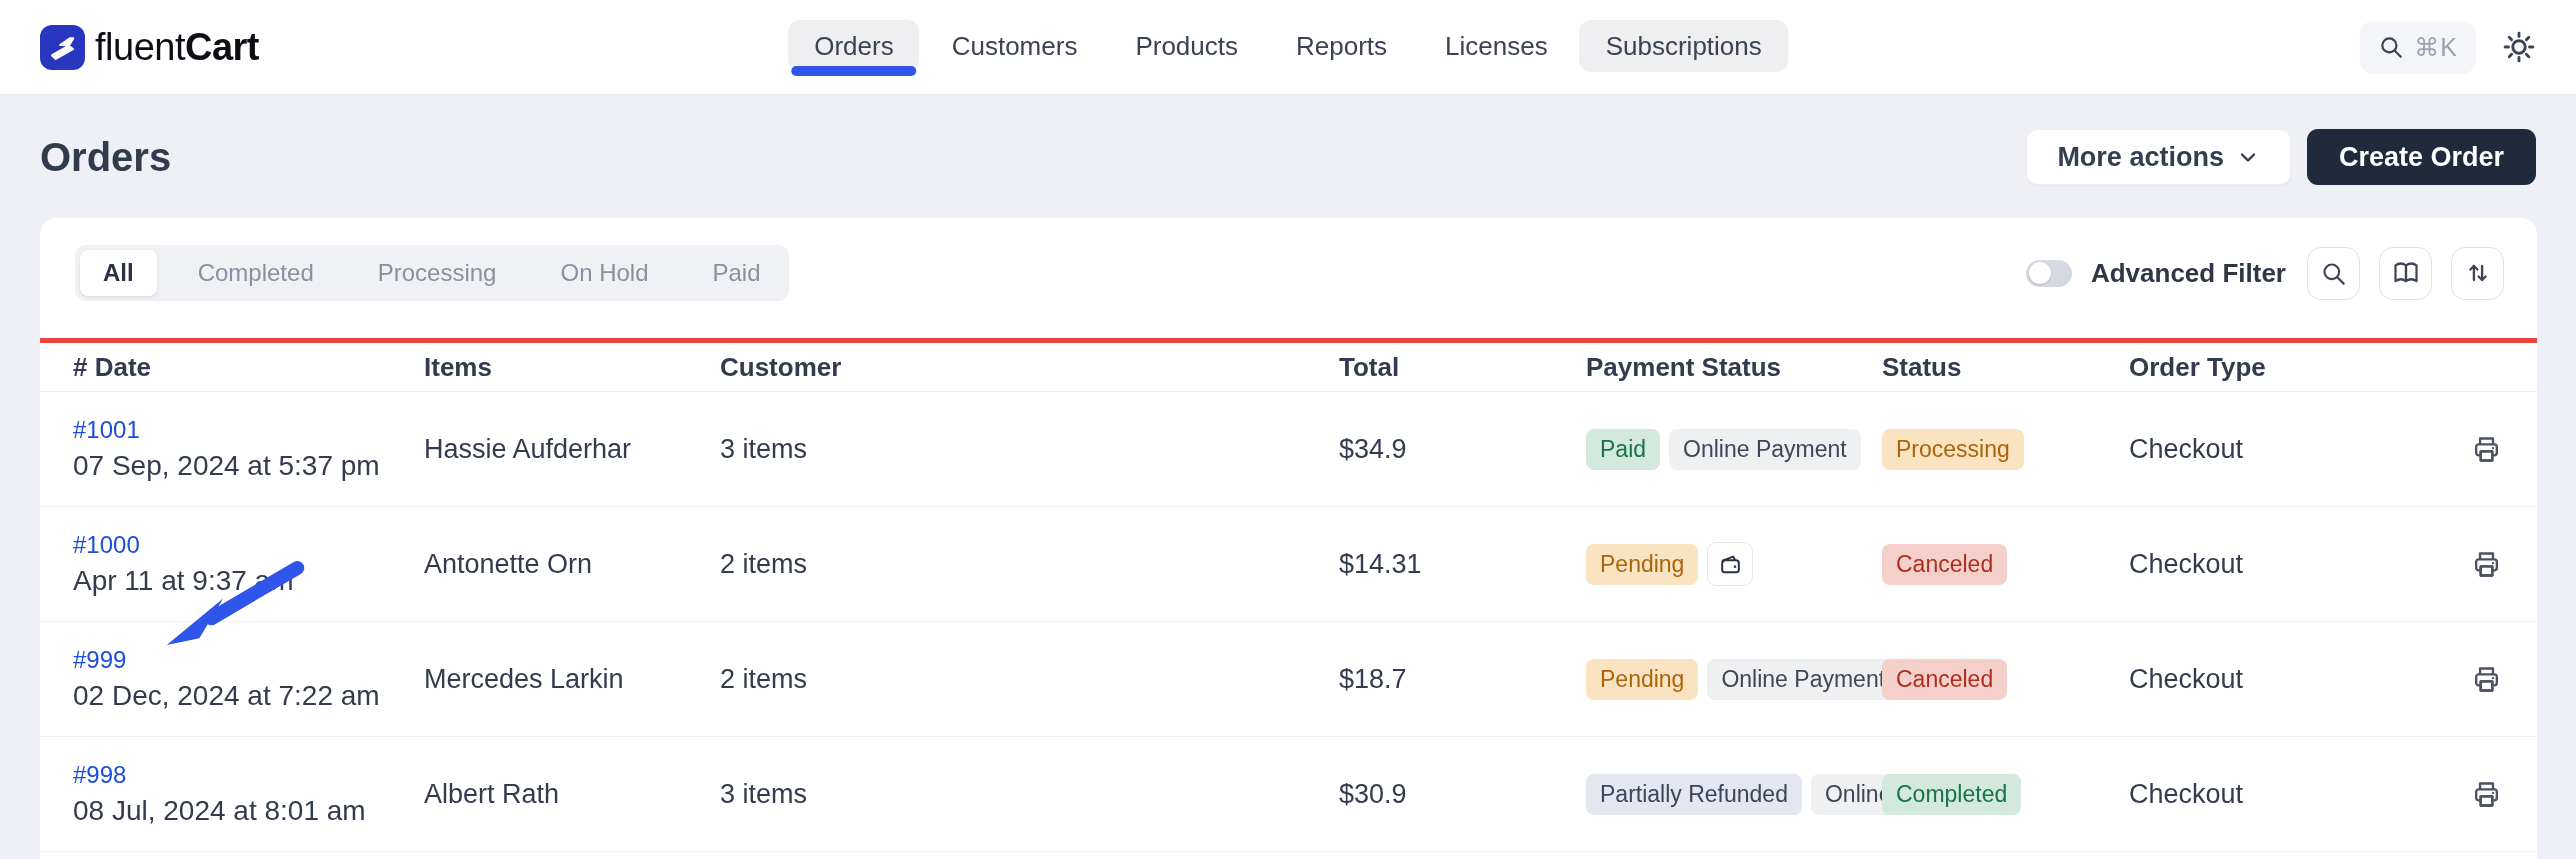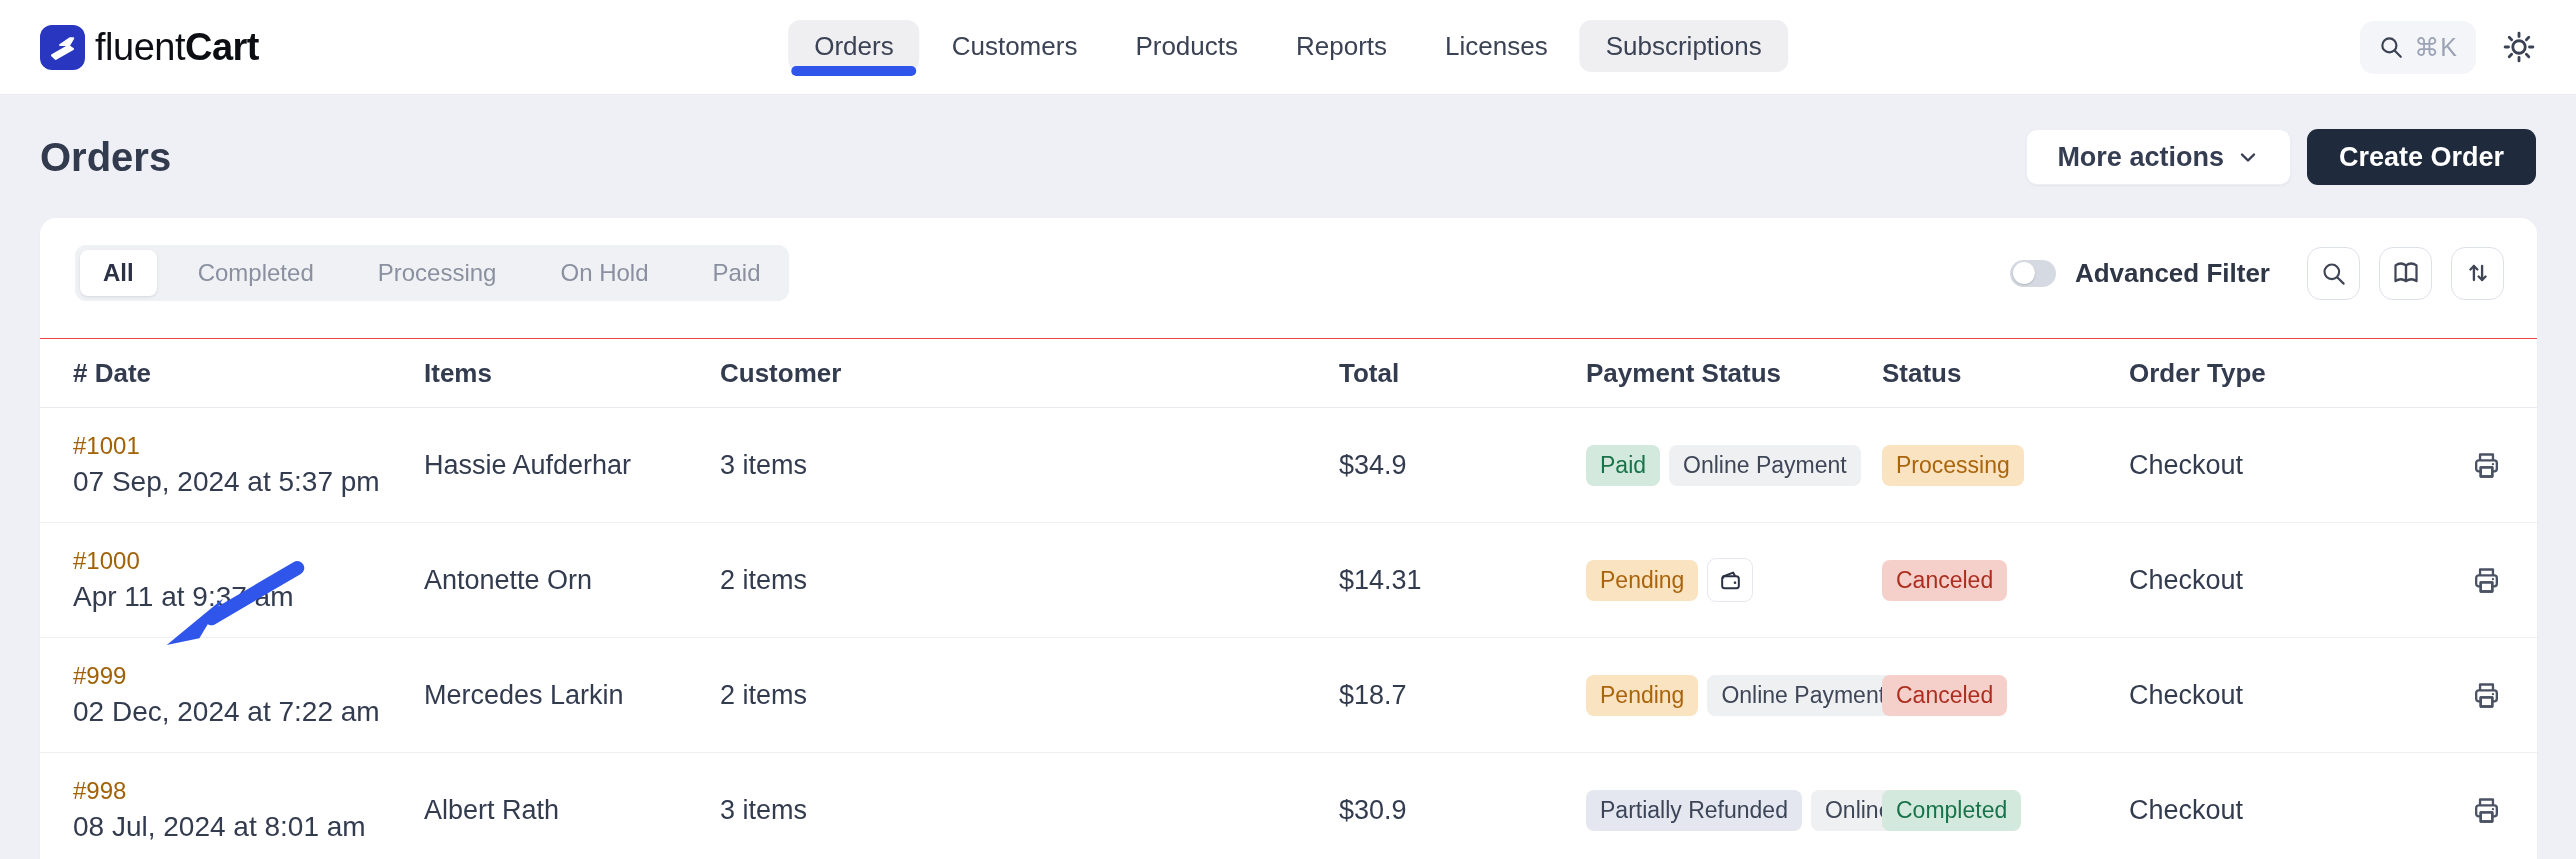--- a/index.html
+++ b/index.html
@@ -52,32 +52,32 @@
   .tab { height:46px; display:flex; align-items:center; padding:0 23px; border-radius:8px;
          font-size:24px; font-weight:500; color:#8a90a0; cursor:pointer; white-space:nowrap; }
   .tab.active { background:#fff; color:#2b3245; font-weight:600;
                 box-shadow:0 1px 3px rgba(20,30,60,.12); }
 
   .toolbar-right { display:flex; align-items:center; gap:19px; }
   .toggle { width:46px; height:27px; border-radius:14px; background:#d5d9e2;
             position:relative; cursor:pointer; flex:0 0 auto; }
   .toggle .knob { position:absolute; top:2.5px; left:3px; width:22px; height:22px;
                   border-radius:50%; background:#fff; box-shadow:0 1px 2px rgba(0,0,0,.18); }
-  .toolbar-label { font-size:26px; font-weight:600; color:#2f3646; margin-right:18px; white-space:nowrap; }
+  .toolbar-label { font-size:26px; font-weight:600; color:#2f3646; margin-right:2px; white-space:nowrap; }
   .icon-btn { width:53px; height:53px; border-radius:14px; border:1px solid #dde1ea;
               background:#fff; display:flex; align-items:center; justify-content:center; cursor:pointer; }
 
   
   .thead, .trow { display:grid;
       grid-template-columns:351px 296px 619px 247px 296px 247px 336px 1fr;
       align-items:center; padding:0 30px 0 33px; }
-  .thead { margin-top:37px; height:70px; border-top:1px solid #ef4444; border-bottom:1px solid #e8eaef; }
+  .thead { margin-top:37px; height:54px; border-top:5px solid #ef4444; border-bottom:1px solid #e8eaef; }
   .th { font-size:26px; font-weight:600; color:#333b4f; white-space:nowrap; }
   .trow { height:115px; border-bottom:1px solid #eef0f3; cursor:pointer; }
-  .order-no { display:block; font-size:24px; color:#a16207; margin-bottom:6px; }
+  .order-no { display:block; font-size:24px; color:#1d4ed8; margin-bottom:6px; }
   .date-text { font-size:28px; font-weight:500; color:#333b4f; white-space:nowrap; }
   .cell-text { font-size:27px; font-weight:500; color:#333b4f; white-space:nowrap; }
   .badges { display:flex; align-items:center; gap:9px; }
   .badge { display:inline-flex; align-items:center; padding:7px 14px; border-radius:8px;
            font-size:23px; font-weight:500; white-space:nowrap; }
   .badge-green { background:#d4e9dd; color:#19734a; }
   .badge-gray  { background:#eff0f2; color:#3f4657; }
   .badge-amber { background:#fae3c0; color:#aa640c; }
   .badge-red   { background:#f5d0cb; color:#ad2e1f; }
   .badge-slate { background:#e4e7ef; color:#3c4557; }

